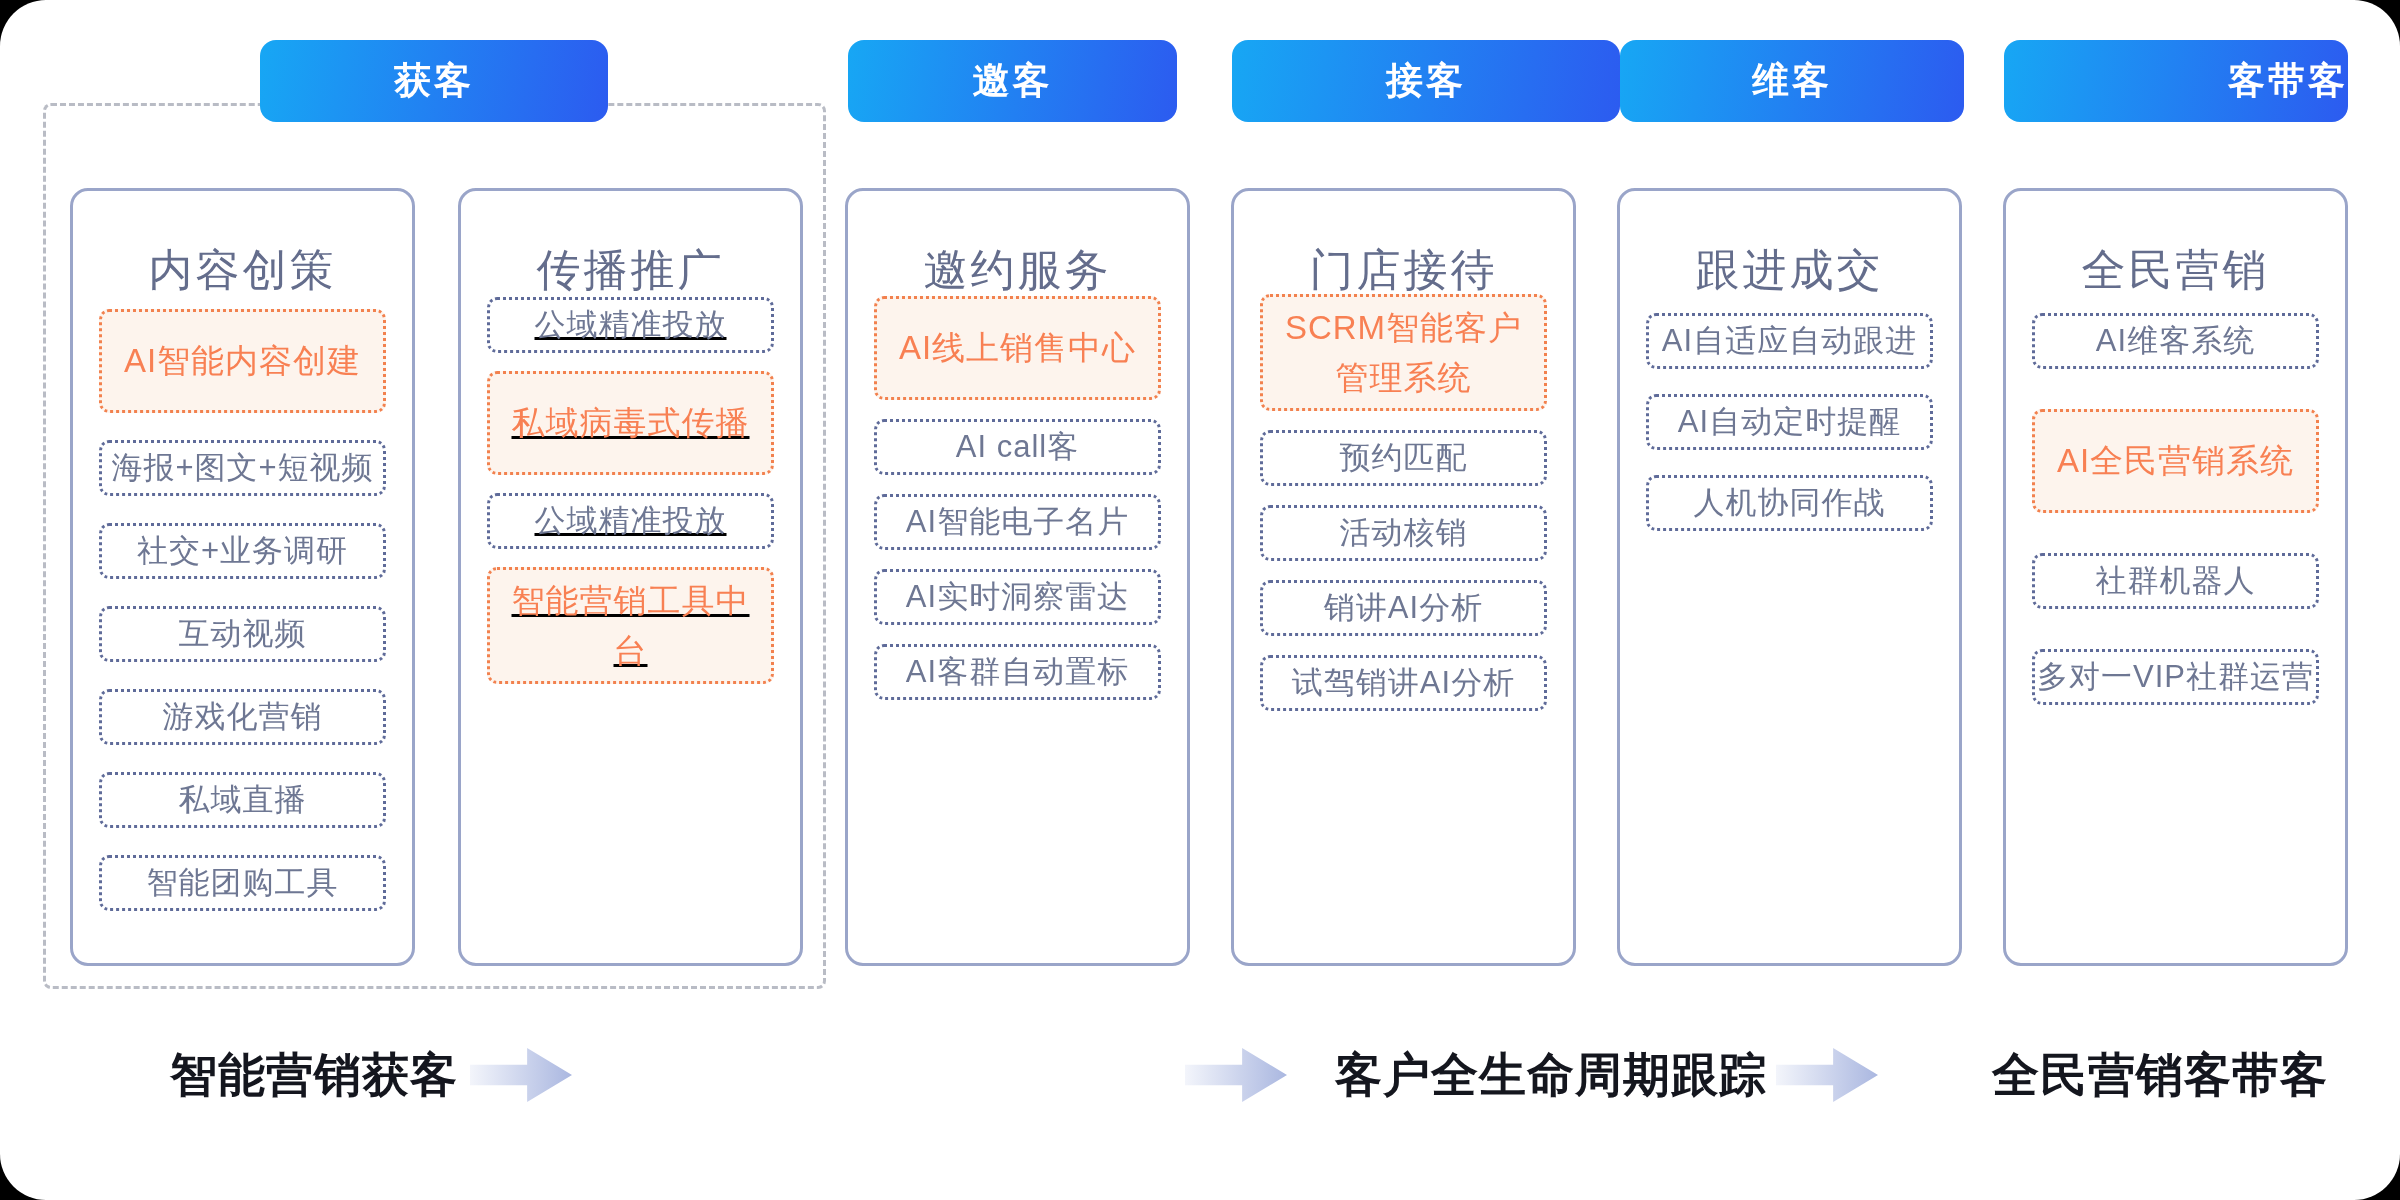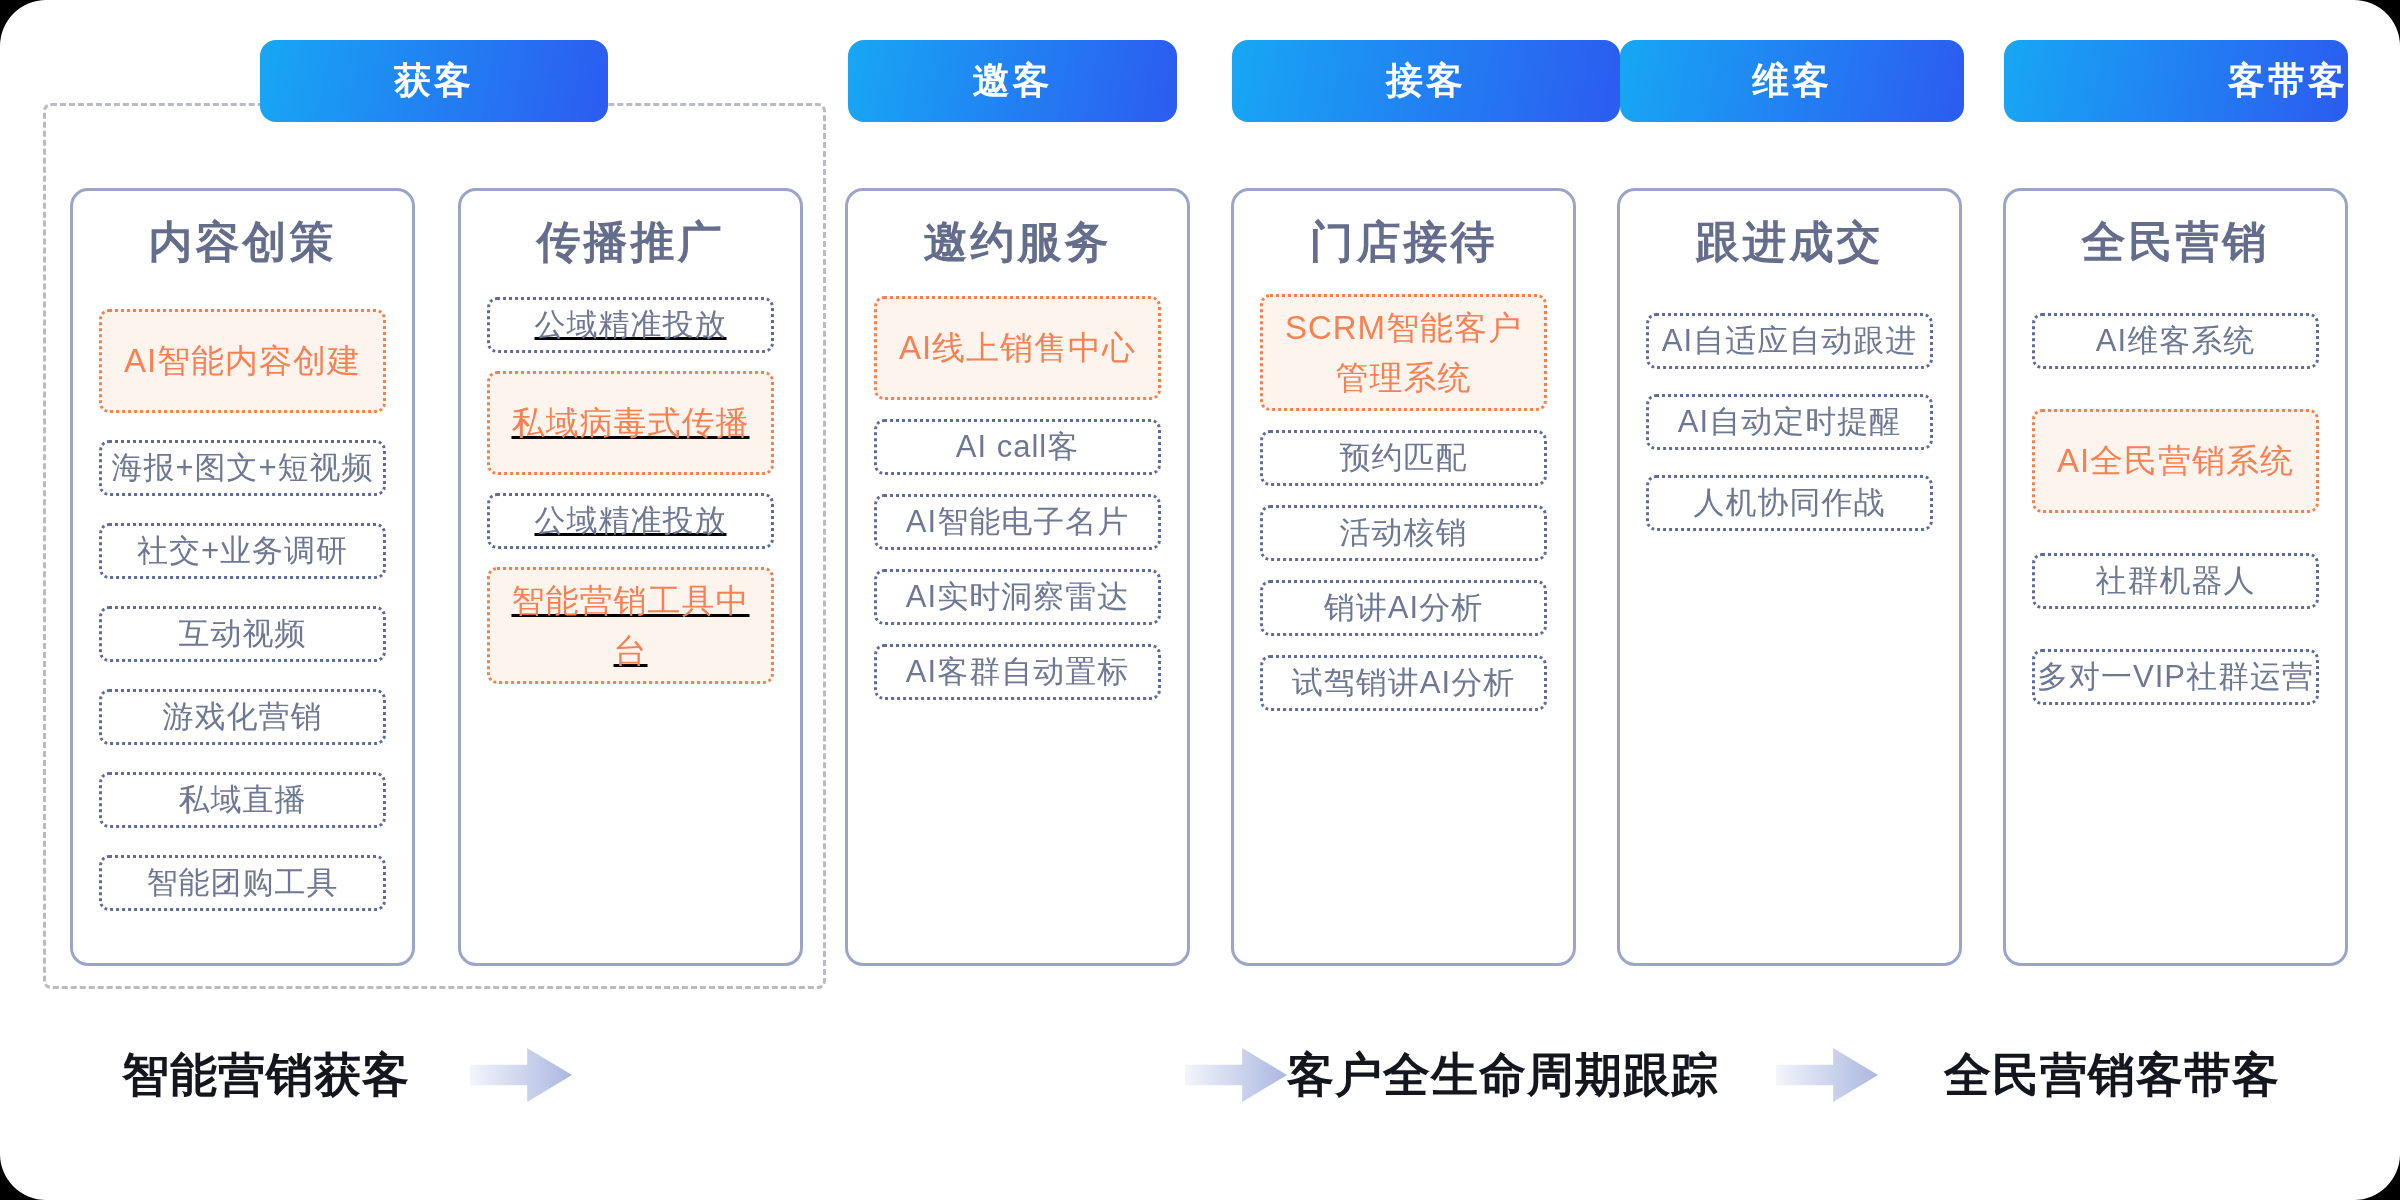--- a/index.html
+++ b/index.html
@@ -48,24 +48,24 @@
     top: 188px;
     width: 345px;
     height: 778px;
     background: #ffffff;
     border: 3px solid #9aa5c9;
     border-radius: 18px;
     box-sizing: border-box;
     z-index: 2;
   }
   .card-title {
-    margin-top: 22px;
+    margin-top: 50px;
     text-align: center;
     font-size: 44px;
-    font-weight: 700;
+    font-weight: 400;
     color: #646d8c;
     letter-spacing: 3px;
   }
   .items {
     position: absolute;
     left: 26px;
     right: 26px;
     display: flex;
     flex-direction: column;
   }
@@ -99,20 +99,21 @@
   .flow-label {
     position: absolute;
     top: 1075px;
     transform: translateY(-50%);
     font-size: 47px;
     font-weight: 700;
     color: #14161e;
     letter-spacing: 1px;
     white-space: nowrap;
     z-index: 2;
+    margin-left: 48px;
   }
   .flow-arrow {
     position: absolute;
     top: 1048px;
     width: 102px;
     height: 54px;
     background: linear-gradient(90deg, #f3f5fb 0%, #aab7e0 100%);
     clip-path: polygon(0 31%, 56% 31%, 56% 0, 100% 50%, 56% 100%, 56% 69%, 0 69%);
     z-index: 2;
   }

